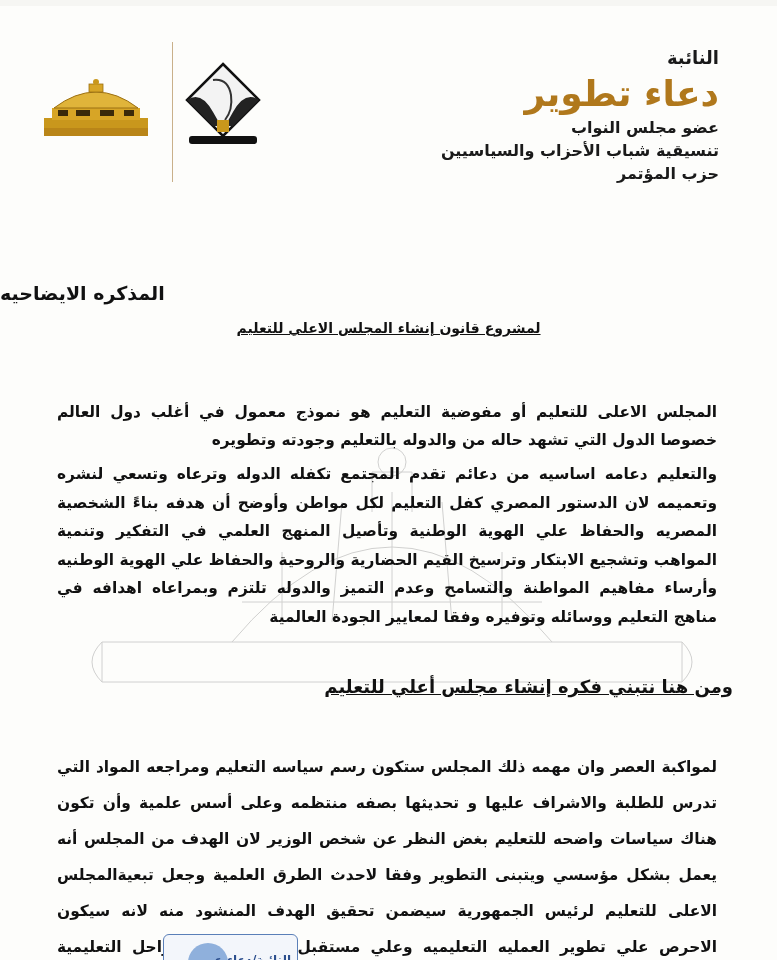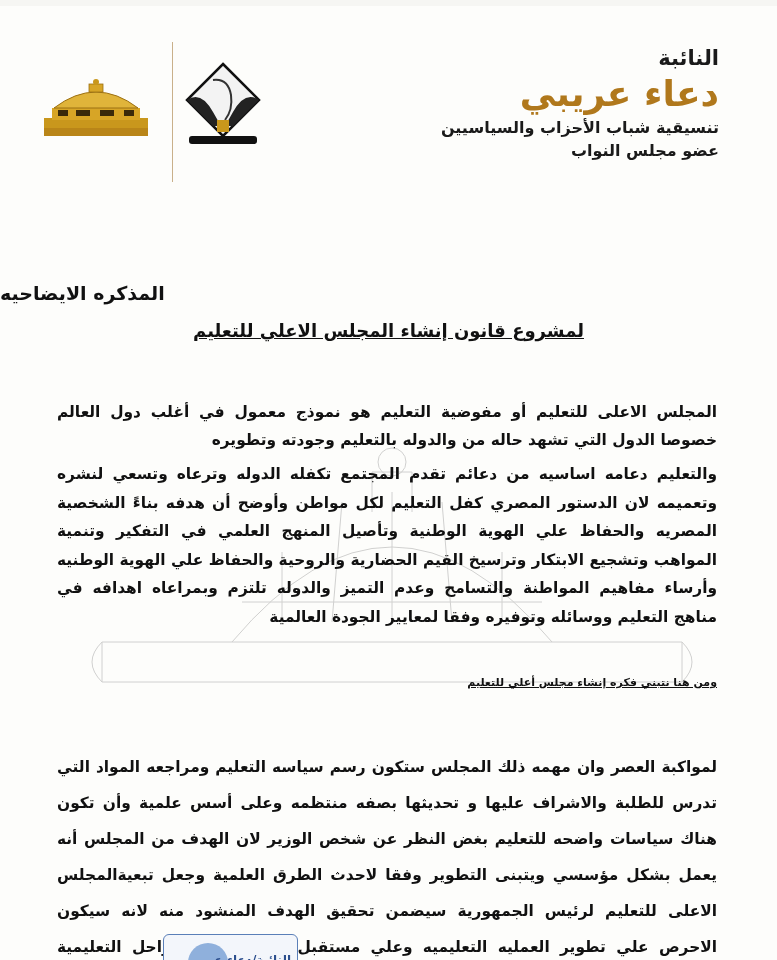--- a/index.html
+++ b/index.html
@@ -8,39 +8,39 @@
     background: #fdfdfb;
     font-family: "DejaVu Sans", sans-serif;
     color: #111;
     position: relative;
   }
   .page { position: absolute; inset: 0; }
   .topline { position:absolute; left:0; right:0; top:0; height:6px; background:#f6f6f3; }
 
   
   .hdr { position:absolute; right:58px; top:44px; width:330px; text-align:right; direction:rtl; }
-  .hdr .title { font-weight:bold; font-size:21px; line-height:28px; color:#1a1a1a; }
+  .hdr .title { font-weight:bold; font-size:18px; line-height:28px; color:#1a1a1a; }
   .hdr .name { font-weight:bold; font-size:36px; line-height:44px; color:#b0781c; letter-spacing:1px; }
   .hdr .line { font-weight:bold; font-size:16px; line-height:23px; color:#1a1a1a; }
 
   
   .vdivider { position:absolute; left:172px; top:42px; width:1px; height:140px; background:#c9b08a; }
   .logo-dome { position:absolute; left:42px; top:78px; width:108px; height:62px; }
   .logo-youth { position:absolute; left:183px; top:60px; width:80px; height:90px; }
 
   
   .doc-title { position:absolute; left:0; right:0; top:282px; text-align:left; font-weight:bold; font-size:19px; direction:rtl; }
-  .doc-subtitle { position:absolute; left:0; right:0; top:320px; text-align:center; font-weight:bold; font-size:18px; direction:rtl; }
+  .doc-subtitle { position:absolute; left:0; right:0; top:320px; text-align:center; font-weight:bold; font-size:14px; direction:rtl; }
   .doc-subtitle span { text-decoration: underline; }
 
   .para { position:absolute; right:60px; width:660px; direction:rtl; text-align:justify; font-weight:bold; font-size:15.4px; line-height:28.3px; text-align-last:right; }
   .p1 { top:398px; }
   .p2 { top:460px; line-height:28.6px; }
   .p3 { top:714px; line-height:36px;margin-top:35px; }
-  .lead { position:absolute; right:60px; top:676px; direction:rtl; font-weight:bold; font-size:11px; text-decoration:underline; }
+  .lead { position:absolute; right:44px; top:676px; direction:rtl; font-weight:bold; font-size:18px; text-decoration:underline; }
 
   .watermark { position:absolute; left:82px; top:392px; width:620px; height:310px; opacity:0.45; }
 
   .stamp { position:absolute; left:163px; top:934px; width:133px; height:30px; border:1.5px solid #5a7fb8; border-radius:6px; background:#f3f6fb; }
   .stamp .txt { position:absolute; right:6px; top:18px; direction:rtl; font-weight:bold; font-size:12px; color:#2c4f8e; }
   .stamp .seal { position:absolute; left:24px; top:8px; width:40px; height:40px; border-radius:50%; background:#8fb0dc; }
 </style>
 </head>
 <body>
 
@@ -66,23 +66,24 @@
     <polygon points="40,4 76,40 40,76 4,40" fill="#f3f3f3" stroke="#111" stroke-width="2.5"></polygon>
     <path d="M30 20 Q45 18 48 35 Q50 50 42 60" fill="none" stroke="#333" stroke-width="2"></path>
     <path d="M4 40 Q18 30 30 52 L38 66 L30 66 Z" fill="#222"></path>
     <path d="M76 40 Q62 30 50 52 L42 66 L50 66 Z" fill="#222"></path>
     <rect x="34" y="60" width="12" height="12" fill="#c9971c"></rect>
     <rect x="6" y="76" width="68" height="8" rx="3" fill="#111"></rect>
   </svg>
 
   <div class="hdr">
     <div class="title">النائبة</div>
-    <div class="name">دعاء عريبي</div>
+    <div class="name">دعاء تطوير</div>
+    <div class="line">عضو مجلس النواب</div>
     <div class="line">تنسيقية شباب الأحزاب والسياسيين</div>
-    <div class="line">عضو مجلس النواب</div>
+    <div class="line">حزب المؤتمر</div>
   </div>
 
   <svg class="watermark" viewBox="0 0 620 310">
     <g fill="none" stroke="#9a9a9a" stroke-width="1">
       <path d="M150 250 Q310 60 470 250"></path>
       <path d="M290 120 L290 80 L330 80 L330 120"></path>
       <circle cx="310" cy="70" r="14"></circle>
       <path d="M20 250 L600 250 L600 290 L20 290 Z"></path>
       <path d="M20 250 Q0 270 20 290"></path>
       <path d="M600 250 Q620 270 600 290"></path>

